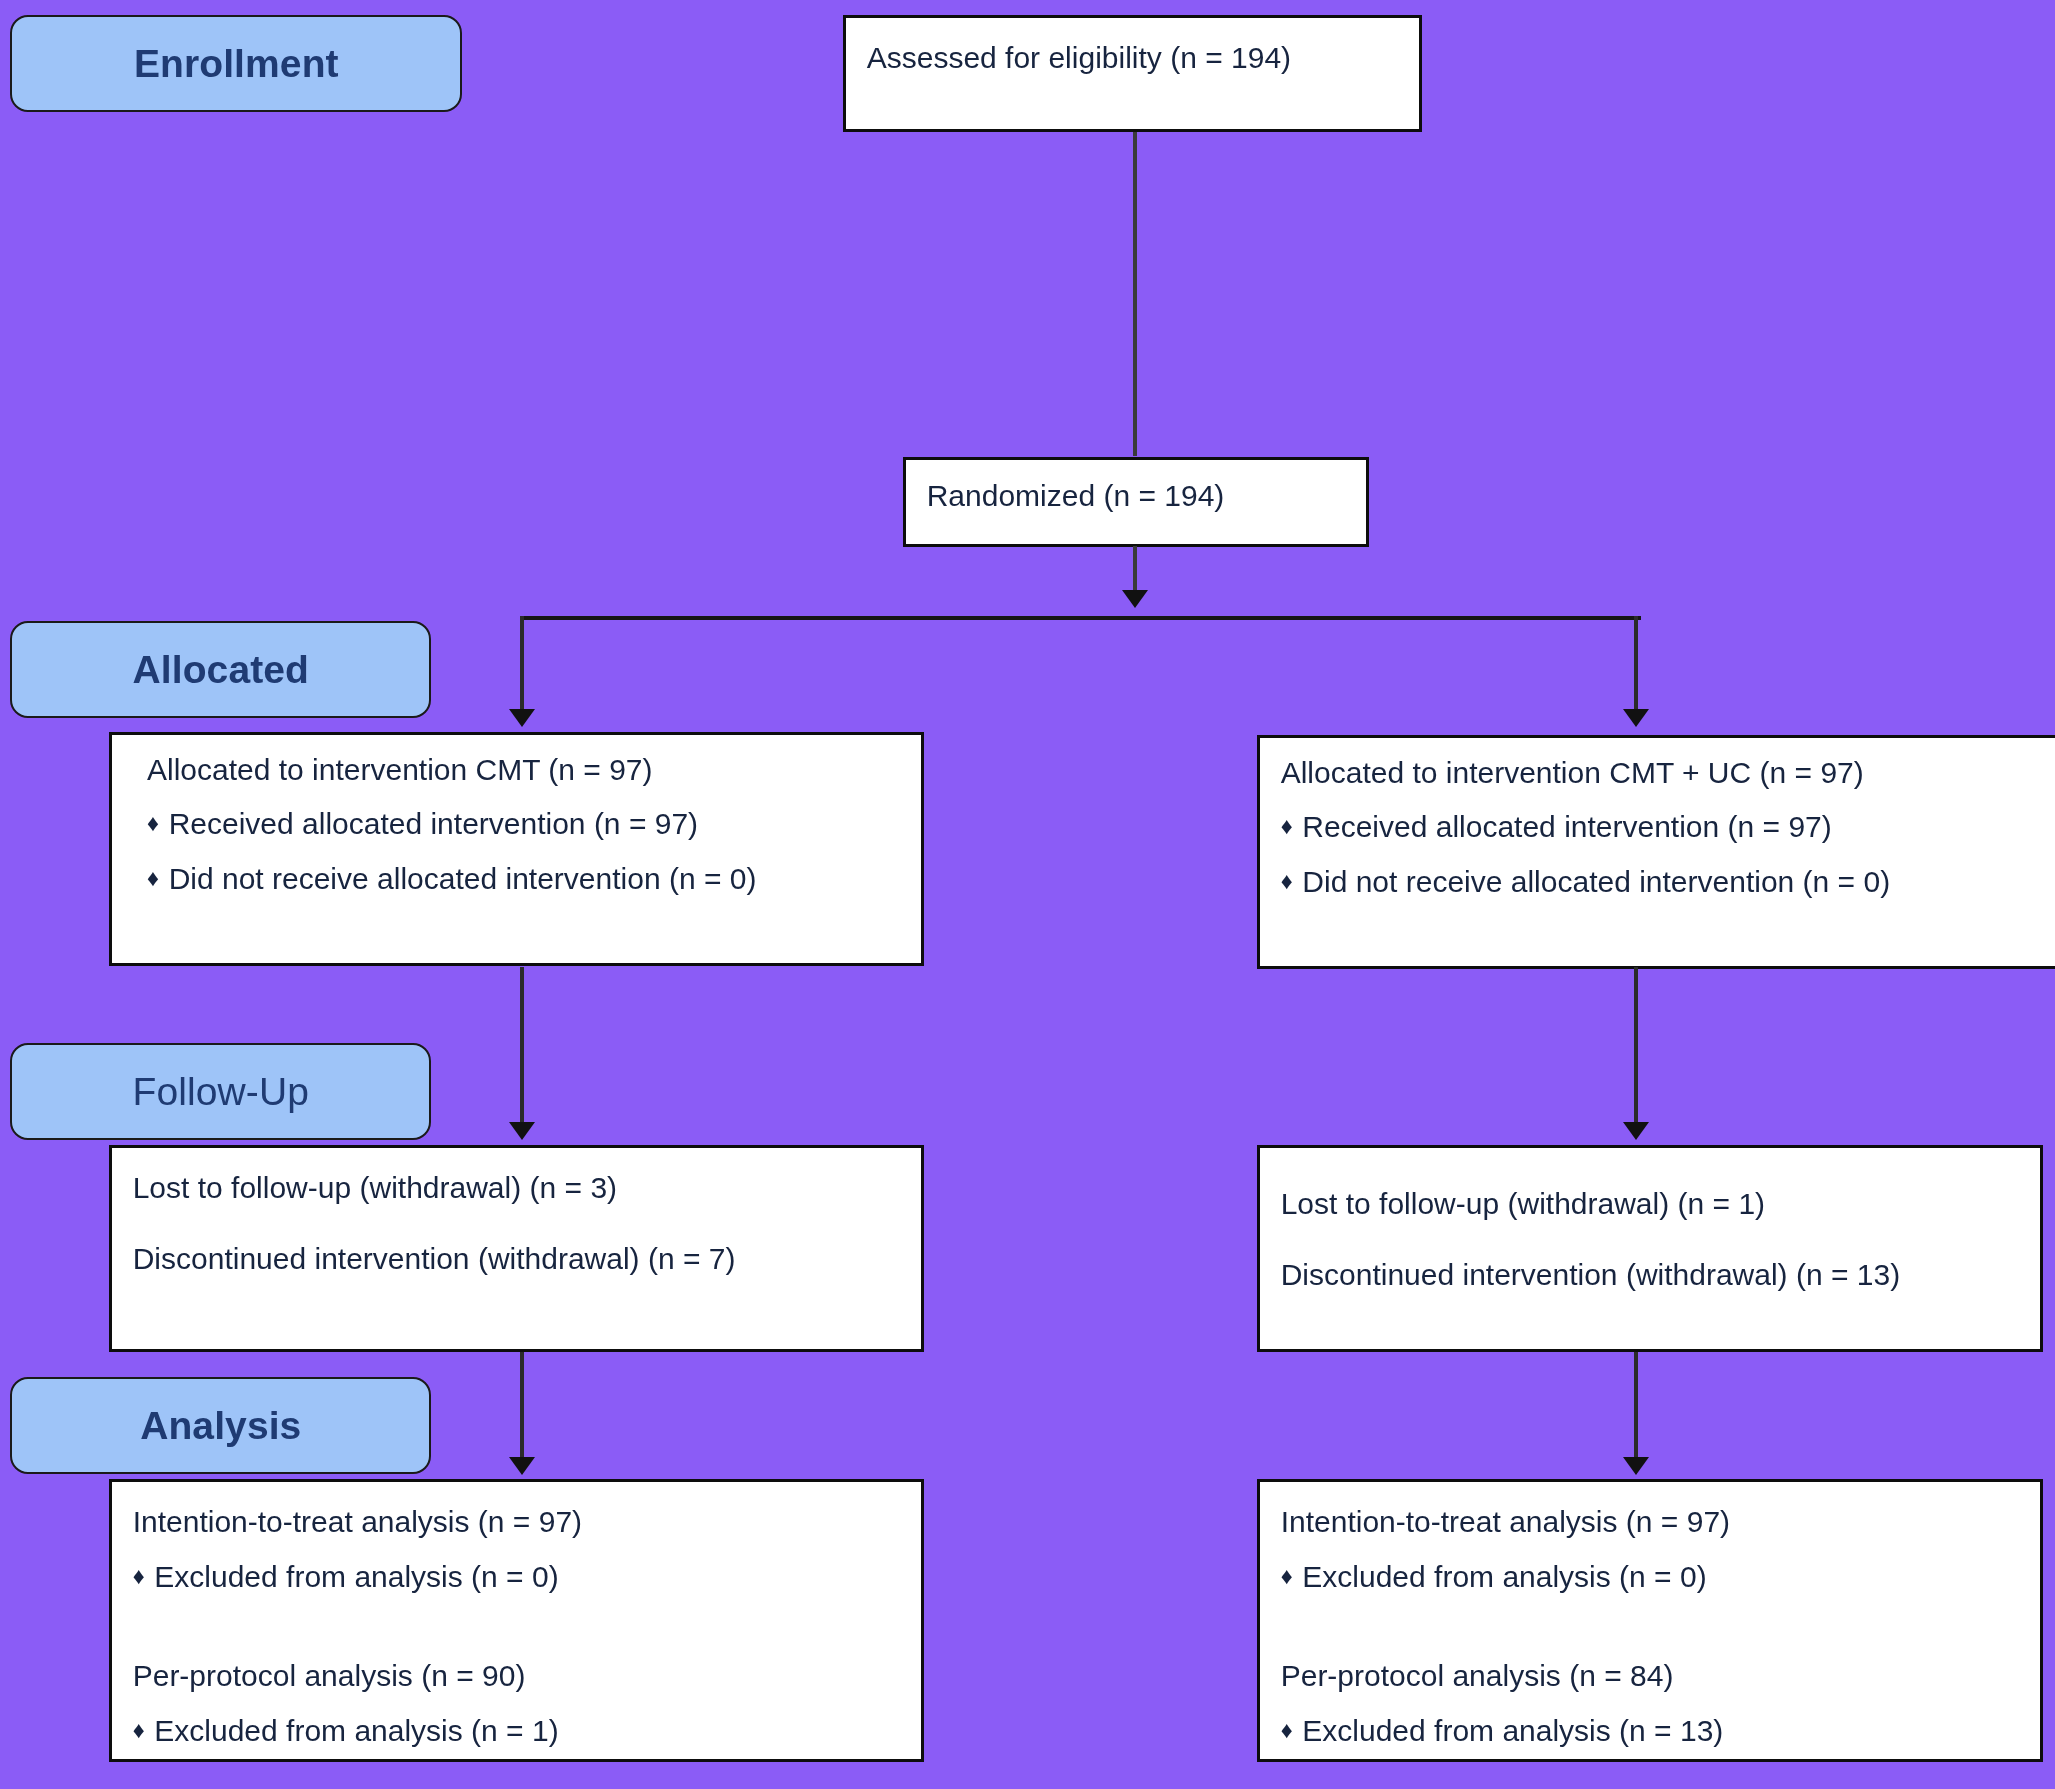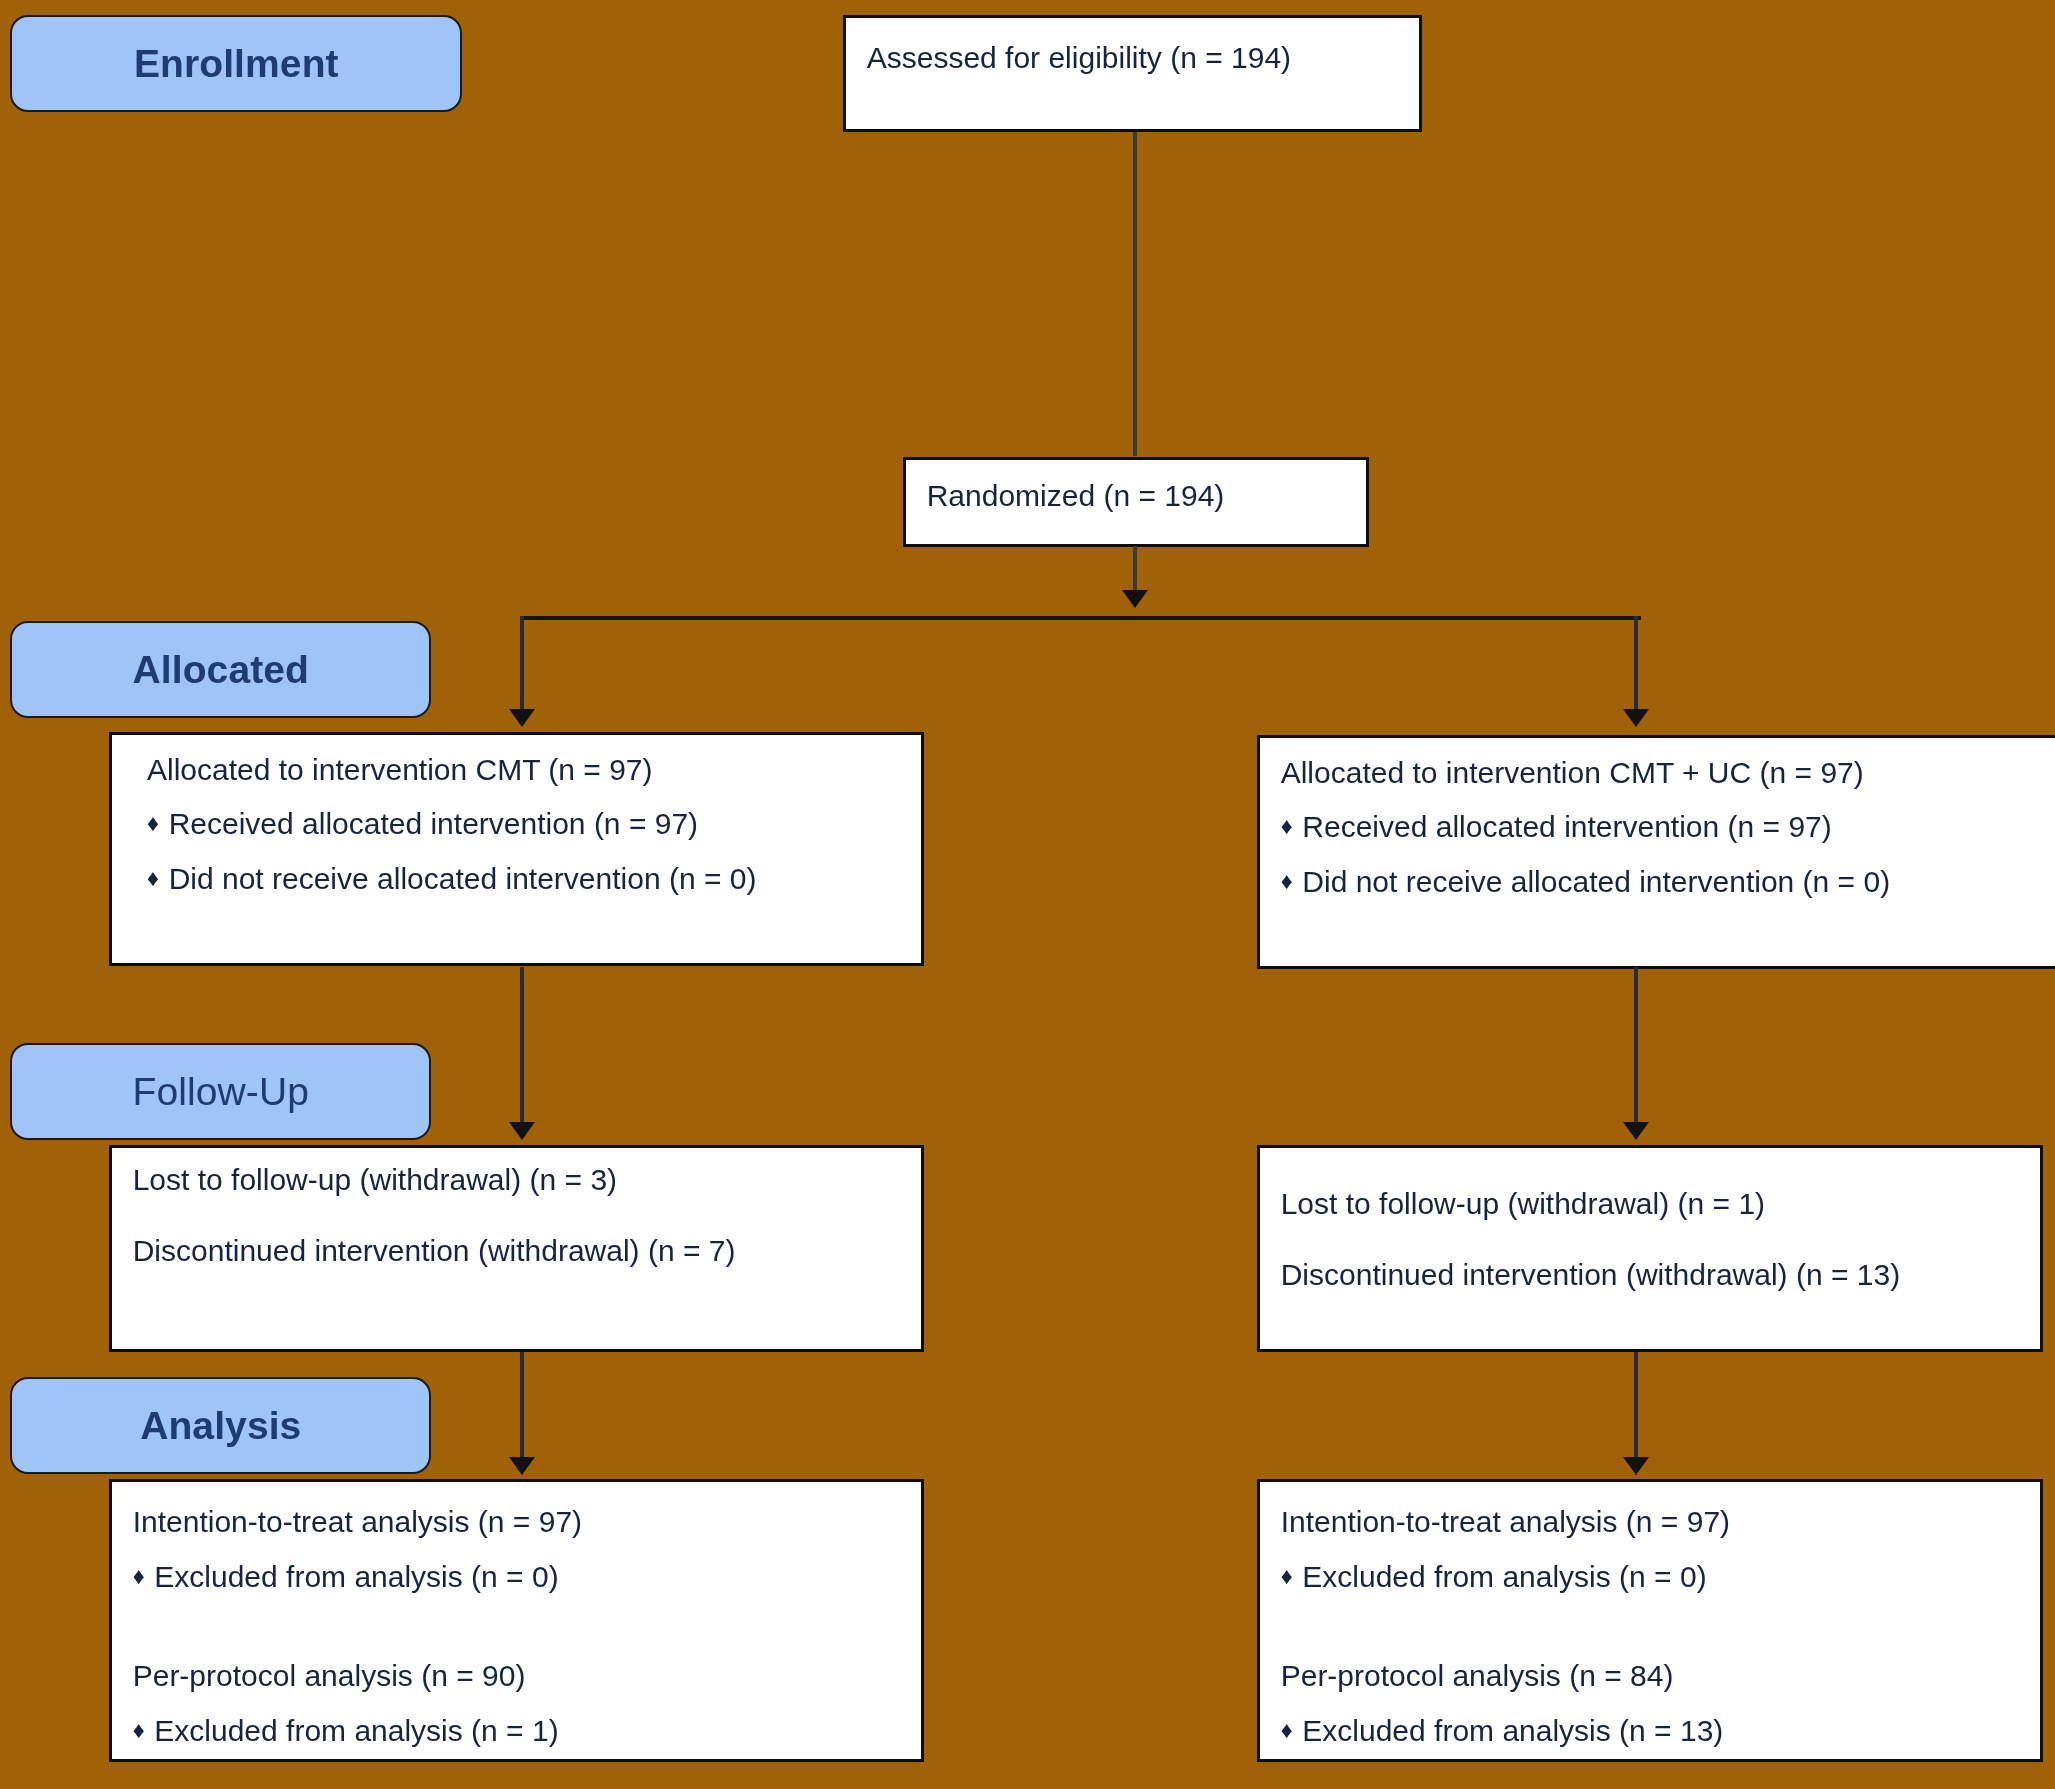--- a/index.html
+++ b/index.html
@@ -2,21 +2,21 @@
 <html style="font-size:11px"><head>
 <meta charset="utf-8">
 <title>CONSORT Flow Diagram</title>
 <style>
   html,body{margin:0;padding:0;background:#ffffff;}
   body{font-family:"Liberation Sans", sans-serif;}
   #canvas{
     position:relative;
     width:2056px;
     height:1790px;
-    background:#a16207;
+    background:#8b5cf6;
     overflow:hidden;
   }
   
   .stage-pill{
     position:absolute;
     background:#9EC4F8;
     border:2.8px solid #1a1a1a;
     border-radius:18px;
     box-sizing:border-box;
     display:flex;
@@ -151,21 +151,21 @@
       <span>Did not receive allocated intervention (n = 0)</span>
     </div>
   </div>
 
   <div class="vline dark" style="left:520px;top:967px;height:159px;"></div>
   <div class="arrowhead" style="left:509px;top:1122px;"></div>
 
   <div class="vline dark" style="left:1634px;top:967px;height:159px;"></div>
   <div class="arrowhead" style="left:1623px;top:1122px;"></div>
 
-  <div class="box" style="left:109px;top:1145px;width:815px;height:207px;padding-top:15px;">
+  <div class="box" style="left:109px;top:1145px;width:815px;height:207px;padding-top:23px;">
     <div class="ln">Lost to follow-up (withdrawal) (n = 3)</div>
     <div class="gap-md"></div>
     <div class="ln">Discontinued intervention (withdrawal) (n = 7)</div>
   </div>
 
   <div class="box" style="left:1257px;top:1145px;width:786px;height:207px;padding-top:39px;">
     <div class="ln">Lost to follow-up (withdrawal) (n = 1)</div>
     <div class="gap-md"></div>
     <div class="ln">Discontinued intervention (withdrawal) (n = 13)</div>
   </div>

